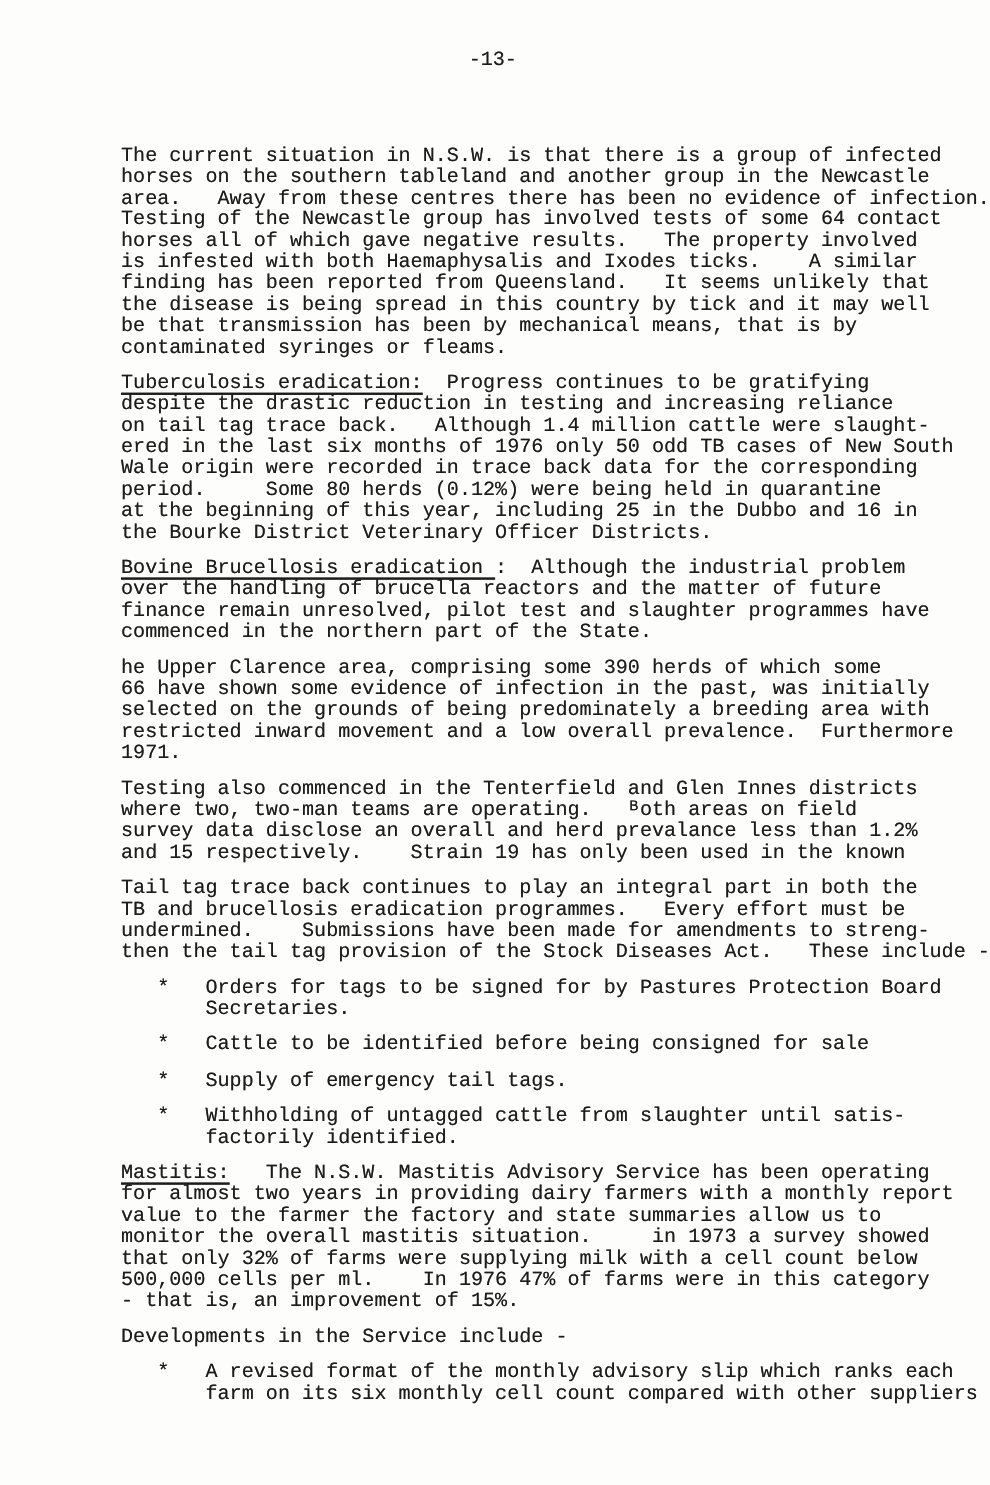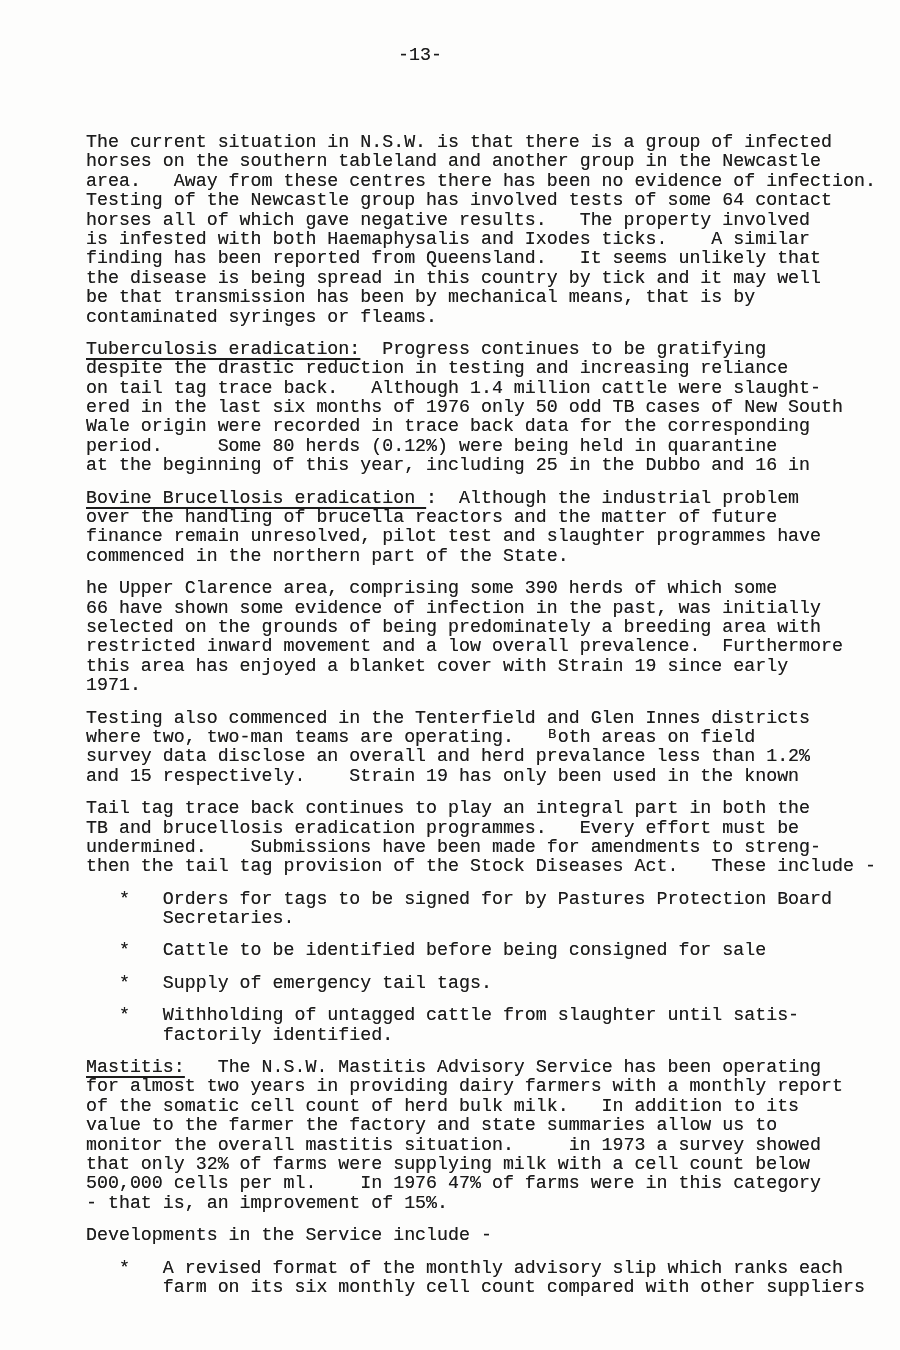--- a/index.html
+++ b/index.html
@@ -15,36 +15,37 @@
     overflow: hidden;
     font-family: "Liberation Mono", "DejaVu Sans Mono", monospace;
     font-size: 18.3px;
     line-height: 19.4px;
     color: #1c1c1c;
     text-shadow: 0 0 0.5px rgba(25,25,25,0.65);
   }
   .pageno {
     position: absolute;
     top: 46px;
-    left: 70px;
+    left: 98px;
     width: 700px;
     text-align: center;
     white-space: pre;
   }
   .content {
     position: absolute;
     top: 133px;
     left: 86px;
     width: 810px;
   }
   .block { margin-top: 13px; }
   .block:first-child { margin-top: 0; }
   .line {
     white-space: pre;
     height: 19.4px;
+    margin-left: 24px;
   }
   .u {
     text-decoration: underline;
     text-underline-offset: 3.5px;
     text-decoration-thickness: 1.6px;
     text-align: center;
   }
 </style>
 </head>
 <body>
@@ -65,33 +66,33 @@
         <div class="line"><span class="">contaminated syringes or fleams.</span></div>
       </div>
       <div class="block">
         <div class="line"><span class="u">Tuberculosis eradication:</span><span class="">  Progress continues to be gratifying</span></div>
         <div class="line"><span class="">despite the drastic reduction in testing and increasing reliance</span></div>
         <div class="line"><span class="">on tail tag trace back.   Although 1.4 million cattle were slaught-</span></div>
         <div class="line"><span class="">ered in the last six months of 1976 only 50 odd TB cases of New South</span></div>
         <div class="line"><span class="">Wale origin were recorded in trace back data for the corresponding</span></div>
         <div class="line"><span class="">period.     Some 80 herds (0.12%) were being held in quarantine</span></div>
         <div class="line"><span class="">at the beginning of this year, including 25 in the Dubbo and 16 in</span></div>
+        <div class="line"><span class="">the Bourke District Veterinary Officer Districts.</span></div>
       </div>
       <div class="block">
         <div class="line"><span class="u">Bovine Brucellosis eradication </span><span class="">:  Although the industrial problem</span></div>
         <div class="line"><span class="">over the handling of brucella reactors and the matter of future</span></div>
         <div class="line"><span class="">finance remain unresolved, pilot test and slaughter programmes have</span></div>
         <div class="line"><span class="">commenced in the northern part of the State.</span></div>
       </div>
       <div class="block">
         <div class="line"><span class="">he Upper Clarence area, comprising some 390 herds of which some</span></div>
         <div class="line"><span class="">66 have shown some evidence of infection in the past, was initially</span></div>
         <div class="line"><span class="">selected on the grounds of being predominately a breeding area with</span></div>
         <div class="line"><span class="">restricted inward movement and a low overall prevalence.  Furthermore</span></div>
-        <div class="line"><span class="">this area has enjoyed a blanket cover with Strain 19 since early</span></div>
         <div class="line"><span class="">1971.</span></div>
       </div>
       <div class="block">
         <div class="line"><span class="">Testing also commenced in the Tenterfield and Glen Innes districts</span></div>
         <div class="line"><span class="">where two, two-man teams are operating.   ᴮoth areas on field</span></div>
         <div class="line"><span class="">survey data disclose an overall and herd prevalance less than 1.2%</span></div>
         <div class="line"><span class="">and 15 respectively.    Strain 19 has only been used in the known</span></div>
       </div>
       <div class="block">
         <div class="line"><span class="">Tail tag trace back continues to play an integral part in both the</span></div>
@@ -109,21 +110,20 @@
       <div class="block">
         <div class="line"><span class="">   *   Supply of emergency tail tags.</span></div>
       </div>
       <div class="block">
         <div class="line"><span class="">   *   Withholding of untagged cattle from slaughter until satis-</span></div>
         <div class="line"><span class="">       factorily identified.</span></div>
       </div>
       <div class="block">
         <div class="line"><span class="u">Mastitis:</span><span class="">   The N.S.W. Mastitis Advisory Service has been operating</span></div>
         <div class="line"><span class="">for almost two years in providing dairy farmers with a monthly report</span></div>
-        <div class="line"><span class="">of the somatic cell count of herd bulk milk.   In addition to its</span></div>
         <div class="line"><span class="">value to the farmer the factory and state summaries allow us to</span></div>
         <div class="line"><span class="">monitor the overall mastitis situation.     in 1973 a survey showed</span></div>
         <div class="line"><span class="">that only 32% of farms were supplying milk with a cell count below</span></div>
         <div class="line"><span class="">500,000 cells per ml.    In 1976 47% of farms were in this category</span></div>
         <div class="line"><span class="">- that is, an improvement of 15%.</span></div>
       </div>
       <div class="block">
         <div class="line"><span class="">Developments in the Service include -</span></div>
       </div>
       <div class="block">

